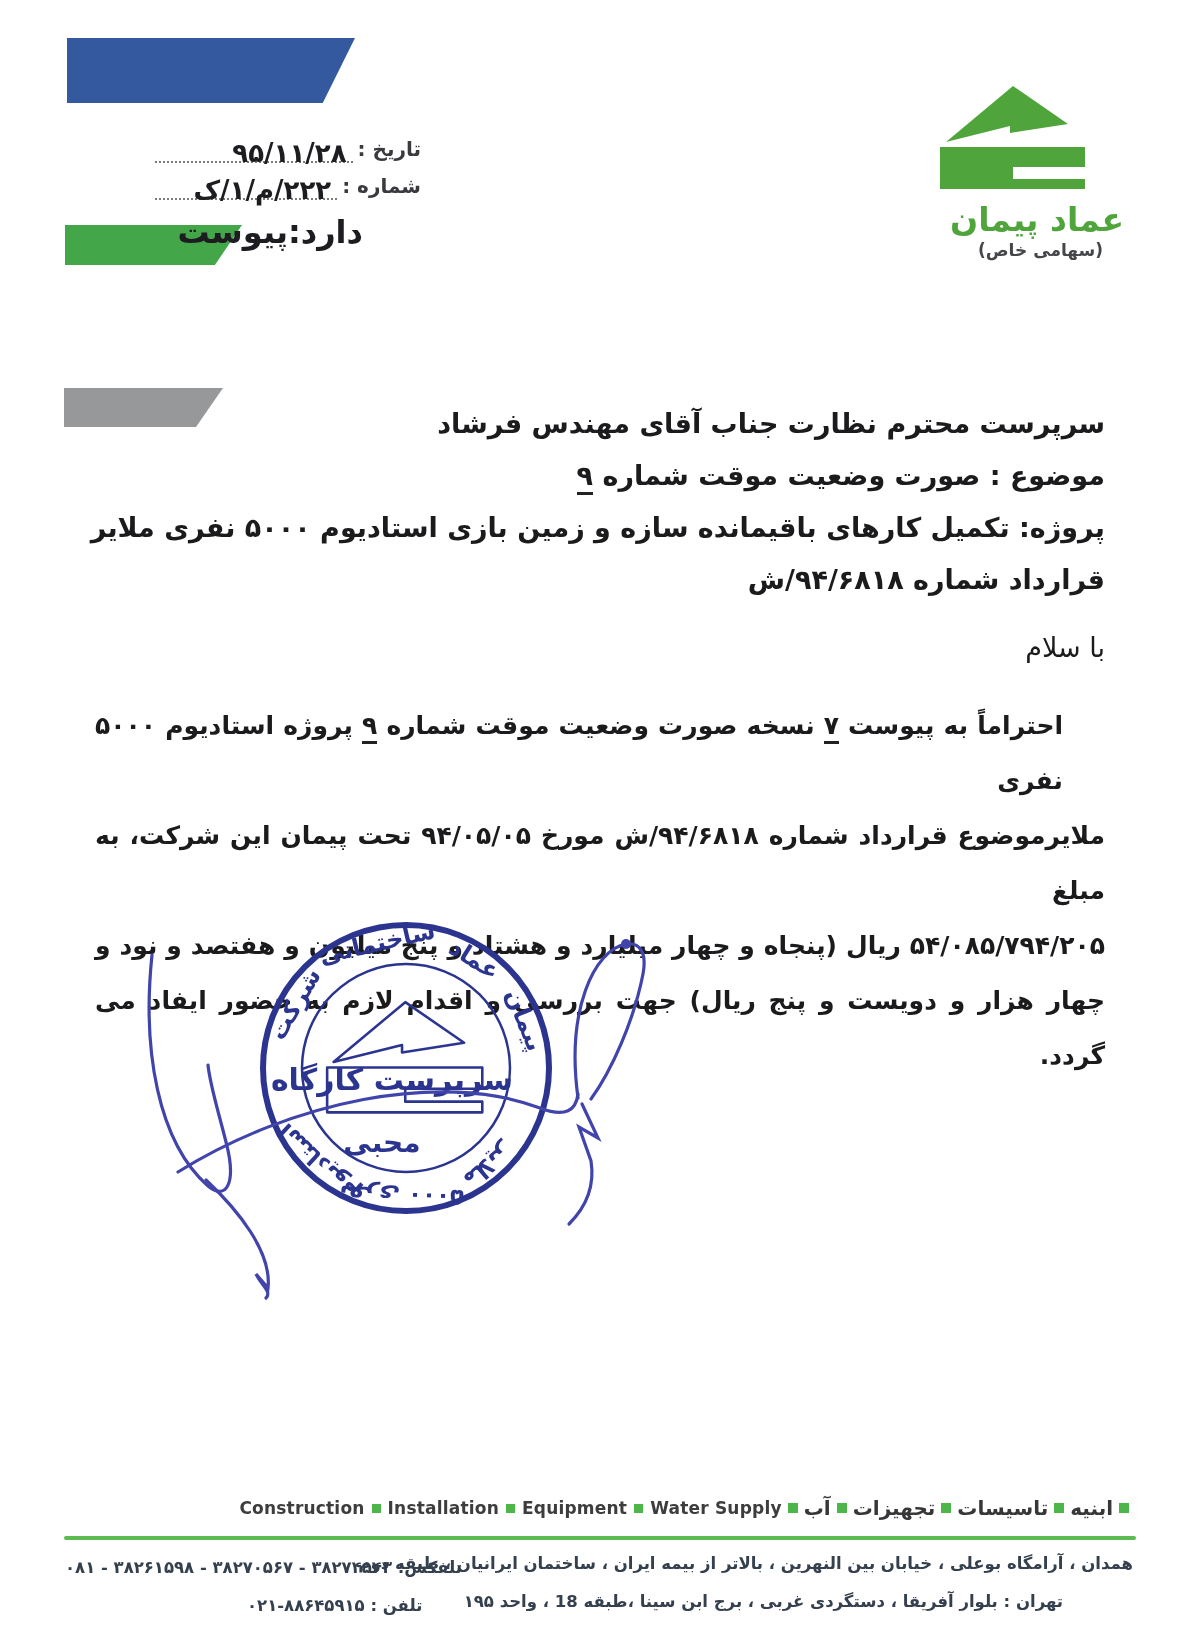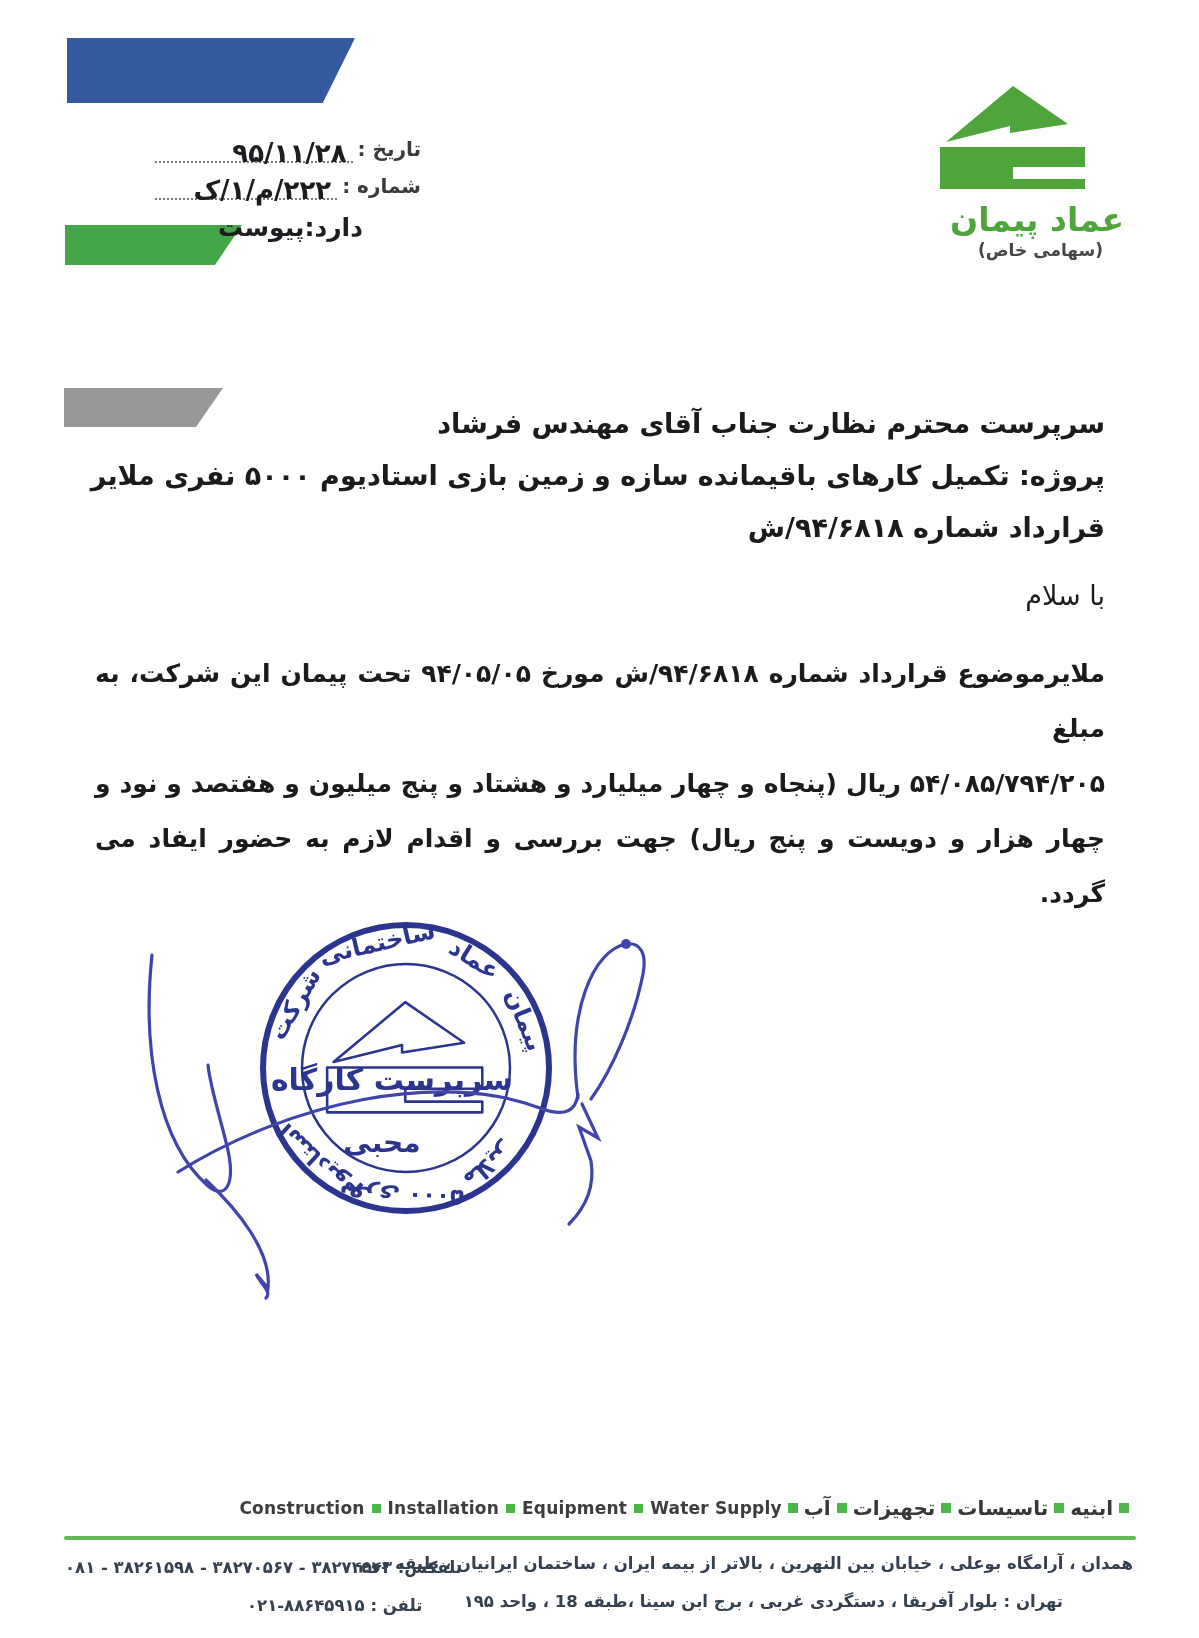--- a/index.html
+++ b/index.html
@@ -16,21 +16,21 @@
     clip-path:polygon(0 0,100% 0,84.7% 100%,0 100%);}
   .stripe.gray{left:64px;top:388px;width:159px;height:39px;background:#97989A;
     clip-path:polygon(0 0,100% 0,83% 100%,0 100%);}
   
   .ref{position:absolute;left:155px;top:126px;width:266px;direction:rtl;color:#26262a;}
   .ref-row{display:flex;align-items:flex-end;height:37px;gap:5px;}
   .ref-label{font-size:20px;font-weight:600;white-space:nowrap;color:#3a3a3e;padding-bottom:2px;}
   .ref-dots{flex:1;border-bottom:2px dotted #7a7a7a;position:relative;height:100%;}
   .ref-value{position:absolute;right:6px;bottom:-7px;font-size:26px;font-weight:bold;
     white-space:nowrap;color:#1d1d21;}
-  .ref-attach{margin-top:13px;margin-right:58px;font-size:25px;font-weight:bold;color:#1d1d21;}
+  .ref-attach{margin-top:13px;margin-right:58px;font-size:32px;font-weight:bold;color:#1d1d21;}
   
   .logo{position:absolute;left:880px;top:84px;width:215px;text-align:center;}
   .logo svg{position:absolute;left:58px;top:0;}
   .logo-name{position:absolute;left:0;top:116px;width:215px;text-align:right;
     font-size:33px;font-weight:bold;color:#4FA53B;direction:rtl;white-space:nowrap;
     transform:translateX(29px);}
   .logo-sub{position:absolute;left:8px;top:156px;width:215px;text-align:right;
     font-size:17px;font-weight:600;color:#44464a;direction:rtl;}
   
   .letter{position:absolute;right:94px;left:95px;top:398px;direction:rtl;
@@ -94,24 +94,26 @@
     <svg width="150" height="107" viewBox="0 0 150 107">
       <path d="M75 2 L130 40 L72 49 L72 42 L8 58 Z" fill="#4FA53B"></path>
       <path d="M2 63 H147 V83 H75 V95 H147 V105 H2 Z" fill="#4FA53B"></path>
     </svg>
     <div class="logo-name">عماد پیمان</div>
     <div class="logo-sub">(سهامی خاص)</div>
   </div>
 
   <div class="letter">
     <div class="hline">سرپرست محترم نظارت جناب آقای مهندس فرشاد</div>
+    <div class="hline"><span>موضوع : صورت وضعیت موقت شماره </span><span class="u">۹</span></div>
     <div class="hline">پروژه: تکمیل کارهای باقیمانده سازه و زمین بازی استادیوم ۵۰۰۰ نفری ملایر</div>
     <div class="hline">قرارداد شماره ۹۴/۶۸۱۸/ش</div>
     <div class="greeting">با سلام</div>
     <div class="para">
+      <div class="pline first"><span>احتراماً به پیوست </span><span class="u">۷</span><span> نسخه صورت وضعیت موقت شماره </span><span class="u">۹</span><span> پروژه استادیوم ۵۰۰۰ نفری</span></div>
       <div class="pline">ملایرموضوع قرارداد شماره ۹۴/۶۸۱۸/ش مورخ ۹۴/۰۵/۰۵ تحت پیمان این شرکت، به مبلغ</div>
       <div class="pline">۵۴/۰۸۵/۷۹۴/۲۰۵ ریال (پنجاه و چهار میلیارد و هشتاد و پنج میلیون و هفتصد و نود و</div>
       <div class="pline last">چهار هزار و دویست و پنج ریال) جهت بررسی و اقدام لازم به حضور ایفاد می گردد.</div>
     </div>
   </div>
 
   <svg class="stampsig" viewBox="0 0 760 440">
 
     <g>
       <circle cx="286" cy="188" r="143" fill="none" stroke="#2B3590" stroke-width="6"></circle>

